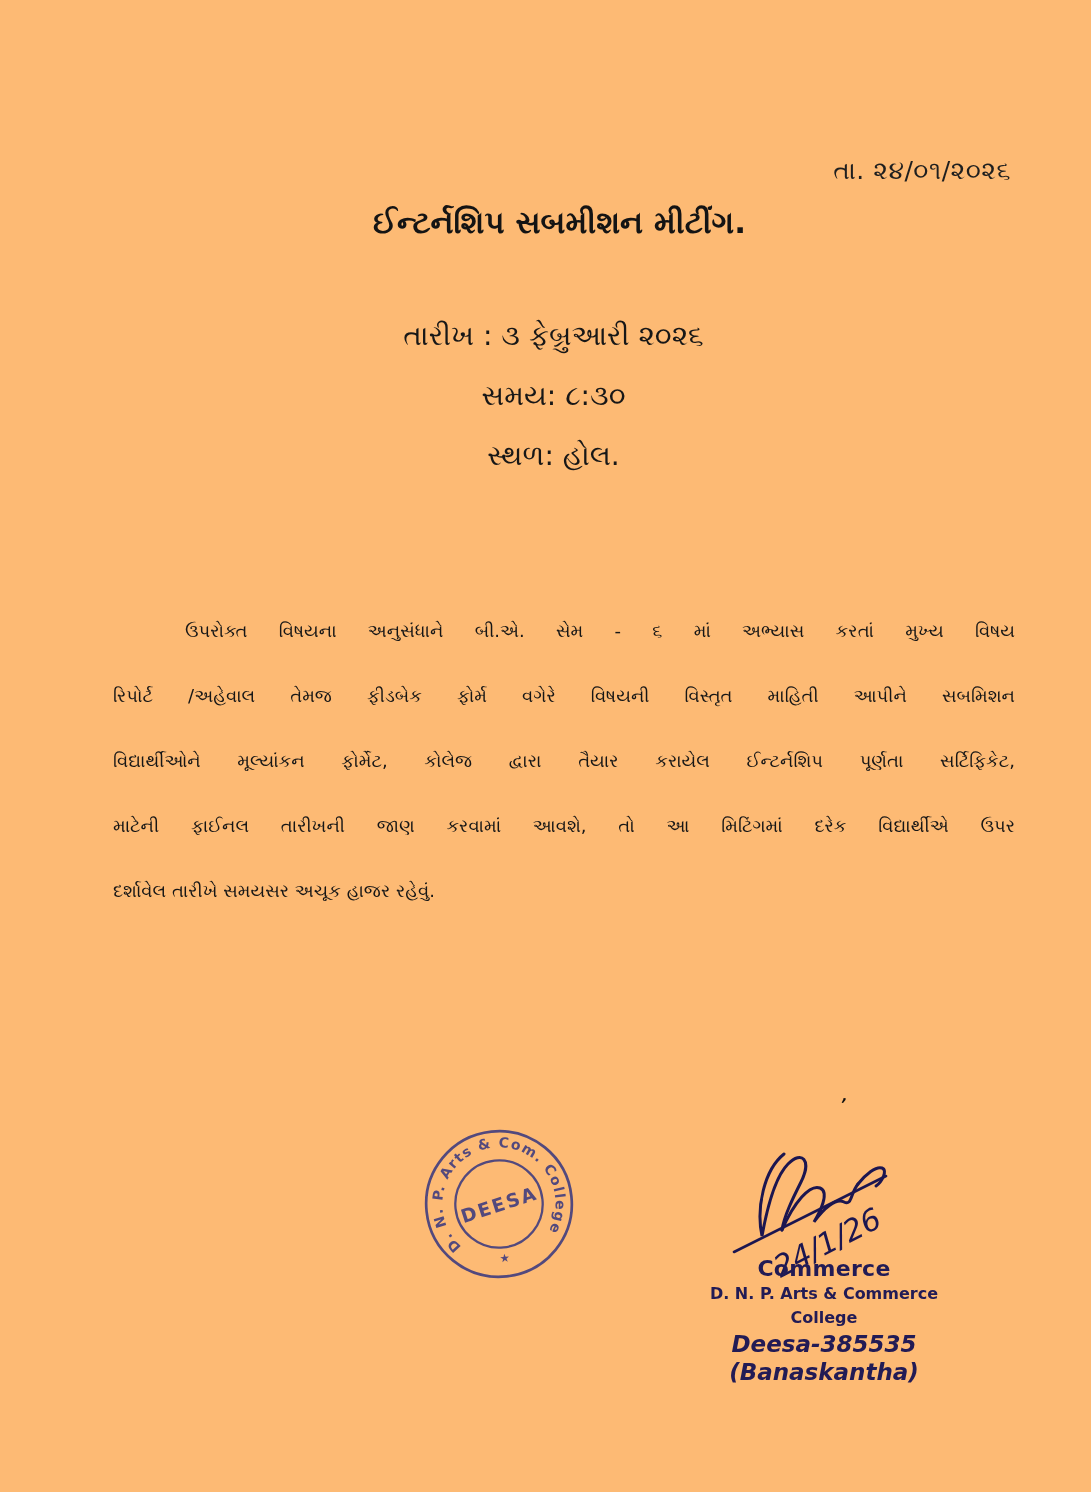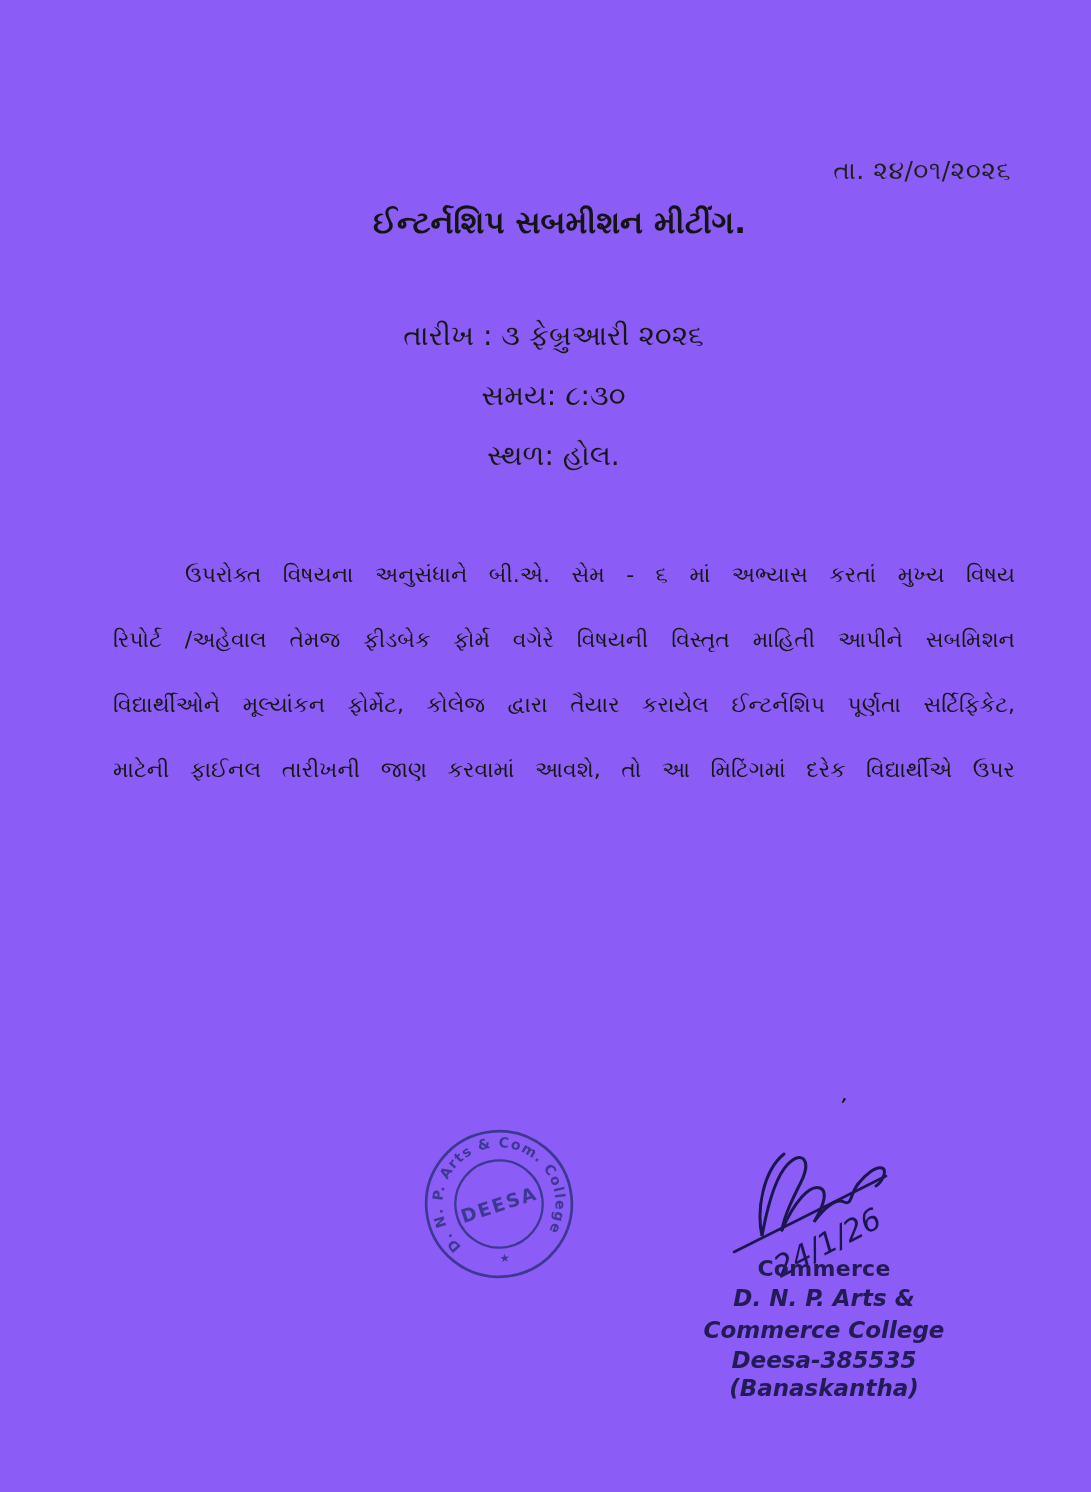--- a/index.html
+++ b/index.html
@@ -1,20 +1,20 @@
 <!DOCTYPE html>
 <html><head>
 <meta charset="utf-8">
 <style>
   html,body{margin:0;padding:0;background:#e8e8e8;}
   .page{
     position:relative;
     width:1091px;height:1492px;
     margin:0 auto;
-    background:#8b5cf6;
+    background:#fdba74;
     overflow:hidden;
     font-family:"DejaVu Sans", sans-serif;
     color:#1b1b1b;
   }
   .date-line{
     position:absolute;
     top:156px; right:80px;
     font-size:25px;
     letter-spacing:.5px;
     color:#1f1f1f;
@@ -32,22 +32,22 @@
     position:absolute;
     top:306px; left:0; right:0;
     transform:translateX(8px);
     text-align:center;
     font-size:28px;
     line-height:60px;
     color:#171717;
   }
   .body-text{
     position:absolute;
-    left:113px; right:76px; top:542px;
-    font-size:22px;
+    left:113px; right:76px; top:598px;
+    font-size:18px;
     color:#161616;
   }
   .body-line{
     line-height:65px;
     text-align:justify;
     text-align-last:justify;
     white-space:normal;
   }
   .body-line.first{ text-indent:72px; }
   .body-line.last{ text-align-last:left; }
@@ -72,21 +72,21 @@
   }
   .principal-block{
     position:absolute;
     left:678px; top:1256px;
     width:292px;
     text-align:center;
     color:#221b55;
     font-weight:700;
   }
   .principal-block .role{ font-size:22px; line-height:26px; letter-spacing:.3px; }
-  .principal-block .org{ font-size:23px; line-height:32px;font-style:italic; }
+  .principal-block .org{ font-size:16px; line-height:24px; }
   .principal-block .addr{ font-size:23px; line-height:28px;font-style:italic; }
 </style>
 </head>
 <body>
 
 <div class="page">
 
   <div class="date-line">તા. ૨૪/૦૧/૨૦૨૬</div>
 
   <div class="doc-title">ઈન્ટર્નશિપ સબમીશન મીટીંગ.</div>
@@ -95,20 +95,21 @@
     <div>તારીખ : ૩ ફેબ્રુઆરી ૨૦૨૬</div>
     <div>સમય:  ૮:૩૦</div>
     <div>સ્થળ: હોલ.</div>
   </div>
 
   <div class="body-text">
     <div class="body-line first">ઉપરોક્ત વિષયના અનુસંધાને બી.એ. સેમ - ૬ માં અભ્યાસ કરતાં મુખ્ય વિષય</div>
     <div class="body-line">રિપોર્ટ /અહેવાલ તેમજ ફીડબેક ફોર્મ વગેરે વિષયની વિસ્તૃત માહિતી આપીને સબમિશન</div>
     <div class="body-line">વિદ્યાર્થીઓને મૂલ્યાંકન ફોર્મેટ, કોલેજ દ્વારા તૈયાર કરાયેલ ઈન્ટર્નશિપ પૂર્ણતા સર્ટિફિકેટ,</div>
     <div class="body-line">માટેની ફાઈનલ તારીખની જાણ કરવામાં આવશે, તો આ મિટિંગમાં દરેક વિદ્યાર્થીએ ઉપર</div>
+    <div class="body-line last">દર્શાવેલ તારીખે સમયસર અચૂક હાજર રહેવું.</div>
   </div>
 
   <svg class="stamp" viewBox="0 0 150 150">
     <g fill="none" stroke="#2e3180">
       <circle cx="75" cy="75" r="70" stroke-width="2.6"></circle>
       <circle cx="75" cy="75" r="42" stroke-width="2.2"></circle>
     </g>
     <defs>
       <path id="ringPath" d="M 36.5,113.5 A 54.5,54.5 0 1 1 113.5,113.5" fill="none"></path>
     </defs>

